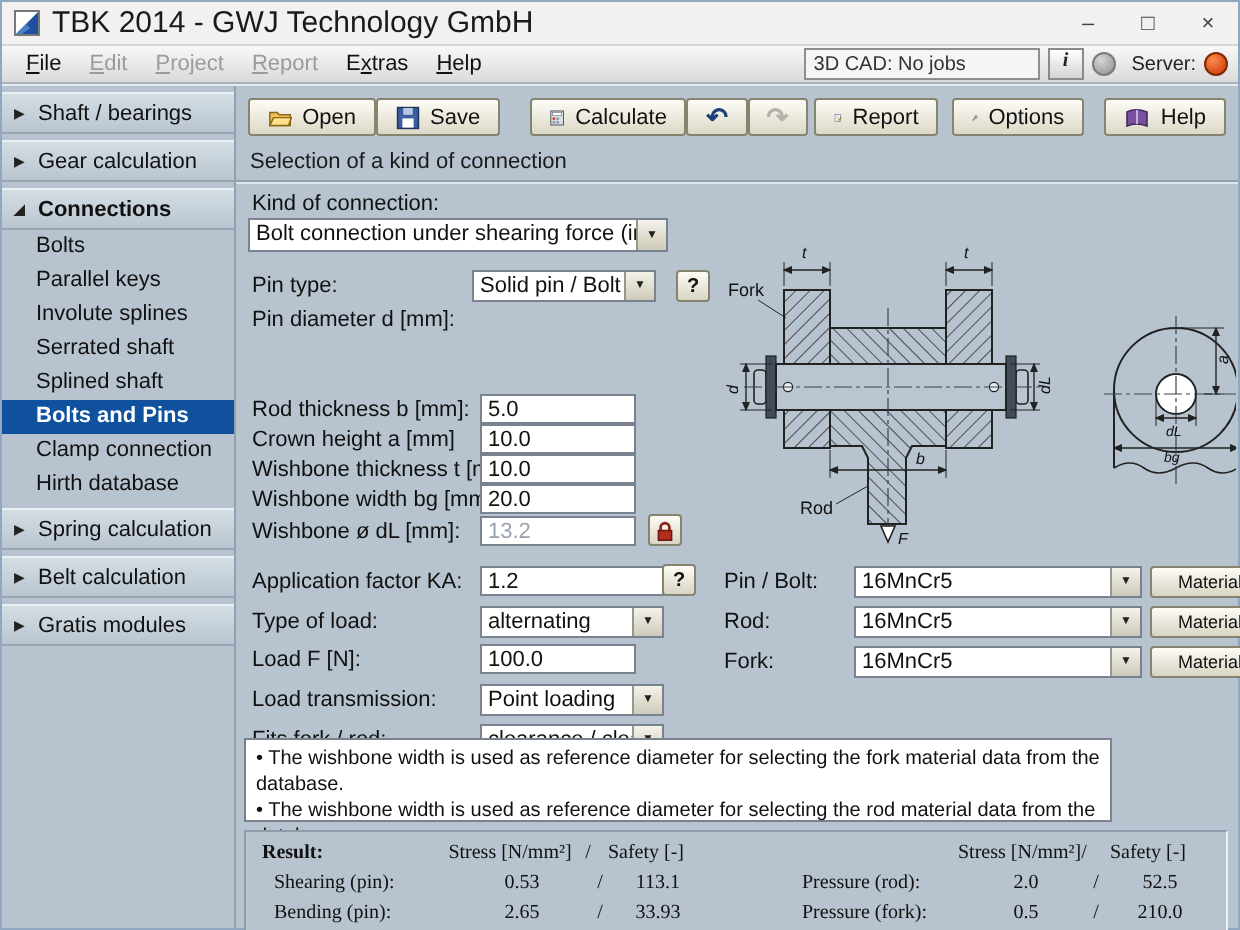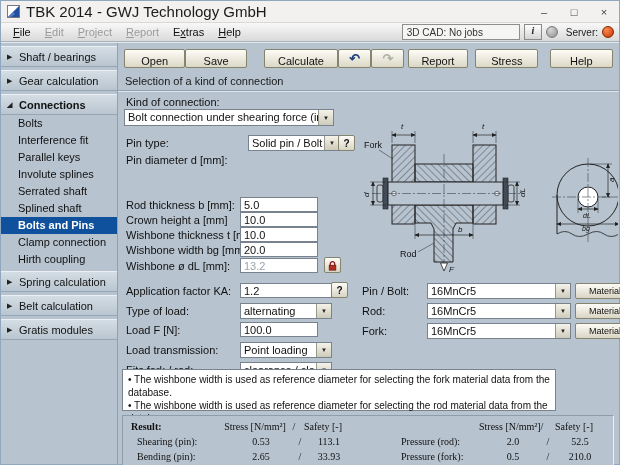--- a/index.html
+++ b/index.html
@@ -32,21 +32,21 @@
   .sb-group{height:19px;display:flex;align-items:center;gap:5px;padding-left:6px;background:linear-gradient(#d4dde4,#b9c5d0);border-top:1px solid #e9eff4;border-bottom:1px solid #97a6b4;margin-top:3px;}
   .sb-group:first-child{margin-top:0;}
   .sb-group .tri{font-size:7px;color:#222;width:7px;}
   .sb-group.expanded{font-weight:bold;}
   .sb-item{height:17px;line-height:17px;padding-left:17px;}
   .sb-item.selected{background:#10519e;color:#fff;font-weight:bold;}
 
   .main{flex:1;display:flex;flex-direction:column;min-width:0;}
   
   .toolbar{height:25px;display:flex;align-items:center;padding:3px 6px 2px;flex:0 0 auto;}
-  .tb-btn{height:19px;display:flex;align-items:center;justify-content:center;gap:5px;padding:0 9px;background:linear-gradient(#fdfcf6,#dcd8c7);border:1px solid #84846f;border-radius:2px;color:#111;box-sizing:border-box;flex-direction:column;}
+  .tb-btn{height:19px;display:flex;align-items:center;justify-content:center;gap:5px;padding:0 9px;background:linear-gradient(#fdfcf6,#dcd8c7);border:1px solid #84846f;border-radius:2px;color:#111;box-sizing:border-box;}
   .tb-btn.narrow{width:35px;padding:0;}
   .tb-btn .glyph{font-size:13px;line-height:13px;color:#1f3f7a;font-weight:bold;}
   .tb-btn.disabled .glyph{color:#b2b2a8;}
   .section-header{height:17px;line-height:16px;padding-left:7px;border-bottom:1px solid #93a2b0;box-shadow:0 1px 0 rgba(255,255,255,.55);flex:0 0 auto;color:#1a1a1a;}
 
   
   .content{position:relative;flex:1;min-height:0;}
   .lbl{position:absolute;white-space:nowrap;color:#111;}
   .field{position:absolute;height:15px;background:#fff;border:1px solid #78838f;font-family:"Liberation Sans",sans-serif;font-size:11px;padding:0 3px;box-sizing:border-box;color:#111;outline:none;}
   .field.disabled{color:#98a2ac;}
@@ -122,28 +122,27 @@
       </div>
       <div class="sb-group">
         <span class="tri">▶</span>
         <span>Gear calculation</span>
       </div>
       <div class="sb-group expanded">
         <span class="tri">◢</span>
         <span>Connections</span>
       </div>
       <div class="sb-item">Bolts</div>
-      <div class="sb-item">Interference fit</div>
       <div class="sb-item">Parallel keys</div>
       <div class="sb-item">Involute splines</div>
       <div class="sb-item">Serrated shaft</div>
       <div class="sb-item">Splined shaft</div>
       <div class="sb-item selected">Bolts and Pins</div>
       <div class="sb-item">Clamp connection</div>
-      <div class="sb-item">Hirth coupling</div>
+      <div class="sb-item">Hirth database</div>
       <div class="sb-group">
         <span class="tri">▶</span>
         <span>Spring calculation</span>
       </div>
       <div class="sb-group">
         <span class="tri">▶</span>
         <span>Belt calculation</span>
       </div>
       <div class="sb-group">
         <span class="tri">▶</span>
@@ -198,21 +197,21 @@
           </svg>
           <span>Report</span>
         </div>
         <div style="width:8px"></div>
         <div class="tb-btn" style="width:66px">
           <svg width="13" height="12" viewBox="0 0 13 12">
             <path d="M2,10.5 L7,5.5" stroke="#5a6570" stroke-width="2.2" stroke-linecap="round"></path>
             <circle cx="8.6" cy="3.6" r="2.6" fill="none" stroke="#5a6570" stroke-width="1.7"></circle>
             <rect x="9.4" y="2.6" width="3" height="2" fill="#b7c3cf"></rect>
           </svg>
-          <span>Stress</span>
+          <span>Options</span>
         </div>
         <div style="width:12px"></div>
         <div class="tb-btn" style="width:66px">
           <svg width="13" height="12" viewBox="0 0 13 12">
             <path d="M1.5,3 Q6,0.8 11.5,3 L11.5,10 Q6,8 1.5,10 Z" fill="#7a4fa0" stroke="#452a62" stroke-width="0.8"></path>
             <line x1="6.5" y1="2" x2="6.5" y2="9" stroke="#d8c8ea" stroke-width="0.8"></line>
           </svg>
           <span>Help</span>
         </div>
       </div>
@@ -221,21 +220,21 @@
 
       <div class="content">
 
         <span class="lbl" style="left:8px;top:5px">Kind of connection:</span>
         <div class="dropdown" style="left:6px;top:18px;width:210px;height:17px">
           <span class="dd-text">Bolt connection under shearing force (in double sh...</span>
           <span class="dd-btn">▼</span>
         </div>
 
         <span class="lbl" style="left:8px;top:46px">Pin type:</span>
-        <div class="dropdown" style="left:130px;top:44px;width:92px">
+        <div class="dropdown" style="left:118px;top:44px;width:92px">
           <span class="dd-text">Solid pin / Bolt</span>
           <span class="dd-btn">▼</span>
         </div>
         <div class="sq-btn" style="left:220px;top:44px">?</div>
 
         <span class="lbl" style="left:8px;top:63px">Pin diameter d [mm]:</span>
 
         <span class="lbl" style="left:8px;top:108px">Rod thickness b [mm]:</span>
         <input class="field" style="left: 122px; top: 106px; width: 78px;" value="5.0">
 

